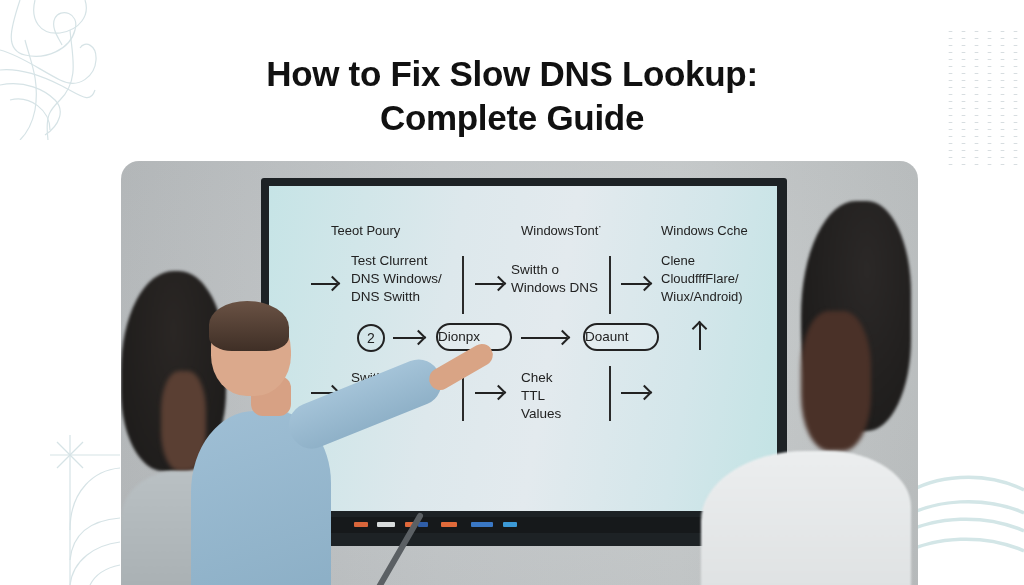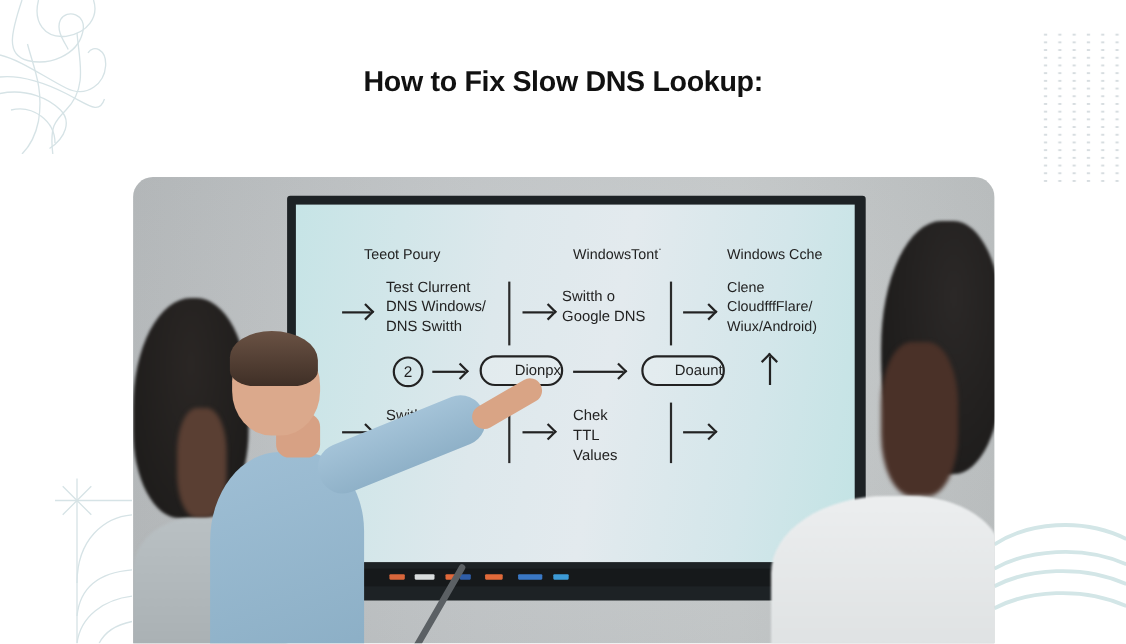--- a/index.html
+++ b/index.html
@@ -4,37 +4,38 @@
 <style>
   html, body { margin:0; padding:0; }
   body {
     width:1024px; height:585px; overflow:hidden; position:relative;
     background:#ffffff;
     font-family:"Liberation Sans", sans-serif;
   }
   .title {
     position:absolute; left:0; top:52px; width:1024px;
     text-align:center; color:#111; font-weight:700;
-    font-size:26px; line-height:44px; letter-spacing:-0.3px;
+    font-size:35px; line-height:44px; letter-spacing:-0.3px;
   }
   .title span { display:block; }
 
   
   .deco { position:absolute; }
   .dotgrid {
     position:absolute; left:944px; top:28px; width:80px; height:140px;
     background-image: radial-gradient(ellipse 3px 1.2px at center, #d7dde0 60%, transparent 70%);
     background-size:13px 7px;
   }
 
   
   .photo {
     position:absolute; left:121px; top:161px; width:783px; height:424px;
     border-radius:18px 18px 0 0; overflow:hidden;
     background:linear-gradient(90deg,#b9bdbf 0%,#c3c7c9 40%,#c7cbcc 70%,#bfc3c4 100%);
+    padding-left:14px;
   }
   .wall-shade {
     position:absolute; left:0; top:0; width:100%; height:100%;
     background:radial-gradient(ellipse at 50% 40%, rgba(255,255,255,0.12), rgba(0,0,0,0.05));
   }
   .tv {
     position:absolute; left:140px; top:17px; width:526px; height:368px;
     background:#1d2225; border-radius:3px;
   }
   .screen {
@@ -61,37 +62,38 @@
     transform:rotate(45deg); transform-origin:center;
   }
   .up-arrow { position:absolute; width:2px; background:#222; }
   .up-arrow::after {
     content:""; position:absolute; left:-5px; top:-1px;
     width:9px; height:9px; border-top:2px solid #222; border-left:2px solid #222;
     transform:rotate(45deg);
   }
   .pill {
     position:absolute; border:2px solid #222; border-radius:14px;
-    height:24px; line-height:24px; text-align:right; font-size:13.5px; color:#222;
+    height:24px; line-height:24px; text-align:left; font-size:13.5px; color:#222;
     background:rgba(255,255,255,0.15);
   }
   .circle {
     position:absolute; width:24px; height:24px; border:2px solid #222; border-radius:50%;
     text-align:center; line-height:24px; font-size:14px; color:#222;
   }
 
   
   .person { position:absolute; }
   .shape { position:absolute; }
 </style>
 </head>
 <body>
 
 <div class="title">
   <span>How to Fix Slow DNS Lookup:</span>
+  <span>Complete Guide</span>
 </div>
 
 <svg class="deco" style="left:0;top:0" width="110" height="140" viewBox="0 0 110 140">
   <g fill="none" stroke="#d6e3e6" stroke-width="1.2">
     <path d="M20 0 C10 30 5 50 25 55 C45 60 70 50 75 30 C80 12 60 8 55 18 C50 28 60 40 62 45"></path>
     <path d="M35 0 C30 20 40 35 60 33 C80 30 90 15 85 0"></path>
     <path d="M0 50 C20 55 40 70 60 80 C80 90 95 75 96 60 C97 45 85 40 80 48"></path>
     <path d="M0 70 C20 68 40 75 60 85 C80 95 90 105 95 90"></path>
     <path d="M0 85 C25 80 45 90 55 100 C65 110 60 125 45 135"></path>
     <path d="M10 100 C30 95 50 110 50 130"></path>
@@ -138,21 +140,21 @@
       <div class="scr-text" style="left:82px;top:66px">
         <div>Test Clurrent</div>
         <div>DNS Windows/</div>
         <div>DNS Switth</div>
       </div>
       <div class="vline" style="left:193px;top:70px;height:58px"></div>
 
       <div class="arrow" style="left:206px;top:97px;width:28px"></div>
       <div class="scr-text" style="left:242px;top:75px">
         <div>Switth o</div>
-        <div>Google DNS</div>
+        <div>Windows DNS</div>
       </div>
       <div class="vline" style="left:340px;top:70px;height:58px"></div>
 
       <div class="arrow" style="left:352px;top:97px;width:28px"></div>
       <div class="scr-text" style="left:392px;top:66px;font-size:13px">
         <div>Clene</div>
         <div>CloudfffFlare/</div>
         <div>Wiux/Android)</div>
       </div>
 

